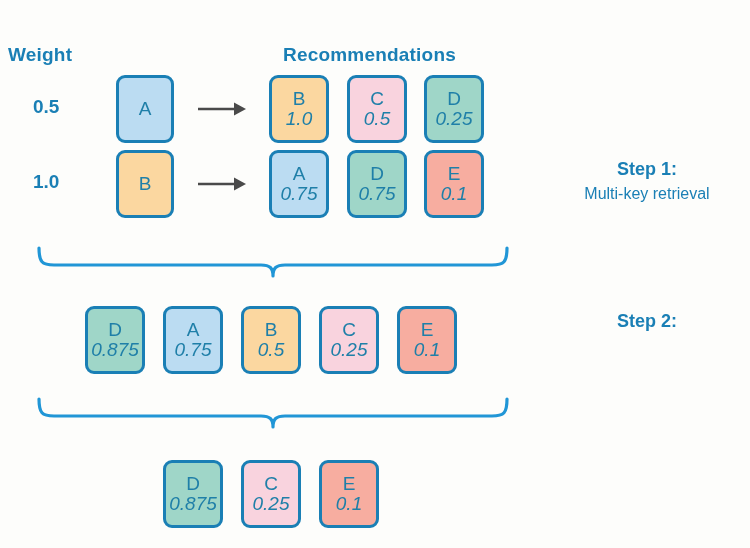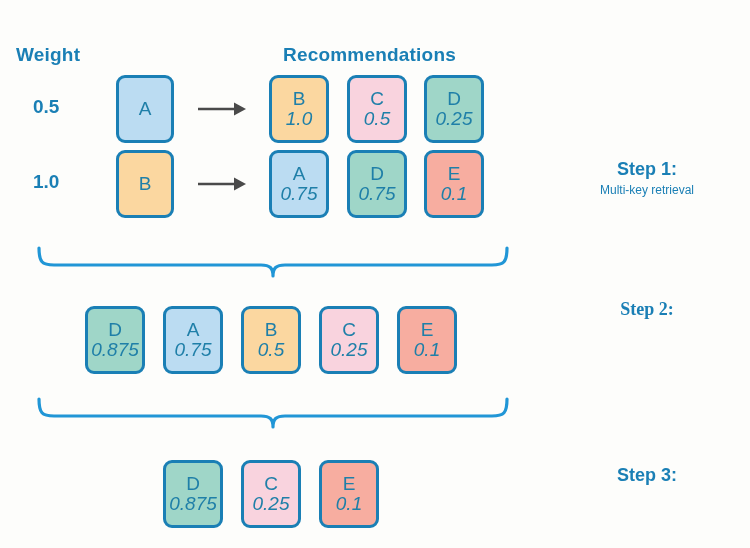--- a/index.html
+++ b/index.html
@@ -18,21 +18,21 @@
 
   
   .col-header {
     position: absolute;
     color: #1a7fb5;
     font-size: 19px;
     font-weight: bold;
     letter-spacing: 0.2px;
     white-space: nowrap;
   }
-  #hdr-weight { left: 16px;  top: 44px; }
+  #hdr-weight { left: 8px;  top: 44px; }
   #hdr-key    { left: 124px; top: 44px; }
   #hdr-recs   { left: 283px; top: 44px; }
 
   
   .weight-value {
     position: absolute;
     color: #1a7fb5;
     font-size: 19px;
     font-weight: bold;
     white-space: nowrap;
@@ -96,25 +96,25 @@
     white-space: nowrap;
     line-height: 1.45;
   }
   .step-label .step-title {
     display: block;
     font-size: 18px;
     font-weight: bold;
   }
   .step-label .step-desc {
     display: block;
-    font-size: 12px;
+    font-size: 16px;
     font-weight: normal;
   }
   #step-1 { left: 552px; top: 112px; width: 190px; margin-top: 44px; }
-  #step-2 { left: 552px; top: 296px; width: 190px; font-family: Liberation Serif, serif; }
+  #step-2 { left: 552px; top: 308px; width: 190px; }
   #step-3 { left: 552px; top: 462px; width: 190px; }
 </style>
 </head>
 <body>
 
 <div id="canvas" style="background: rgb(253, 253, 251);">
 
   <div id="hdr-weight" class="col-header" style="color: rgb(26, 127, 181);">Weight</div>
   <div id="hdr-key" class="col-header" style="color: rgb(26, 127, 181); margin-top: 28px;">Key</div>
   <div id="hdr-recs" class="col-header" style="color: rgb(26, 127, 181);">Recommendations</div>
@@ -212,16 +212,15 @@
   </div>
 
   <div id="step-1" class="step-label" style="color: rgb(26, 127, 181);">
     <span class="step-title">Step 1:</span>
     <span class="step-desc">Multi-key retrieval</span>
   </div>
   <div id="step-2" class="step-label" style="color: rgb(26, 127, 181);">
     <span class="step-title">Step 2:</span>
   </div>
   <div id="step-3" class="step-label" style="color: rgb(26, 127, 181);">
-    <span class="step-title">Step 3:</span>
   </div>
 
 </div>
 
 </body></html>

